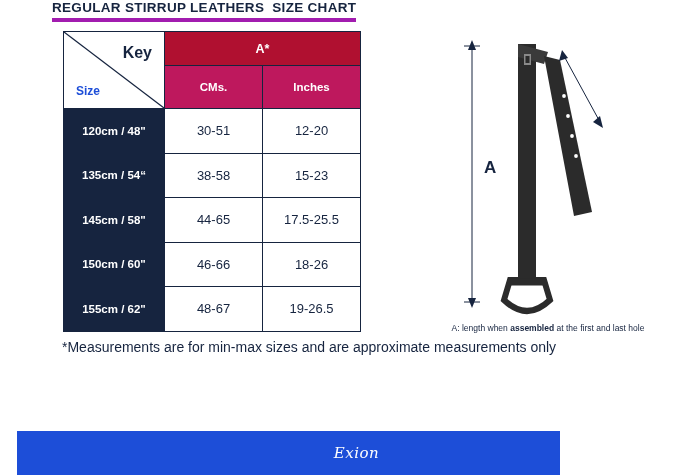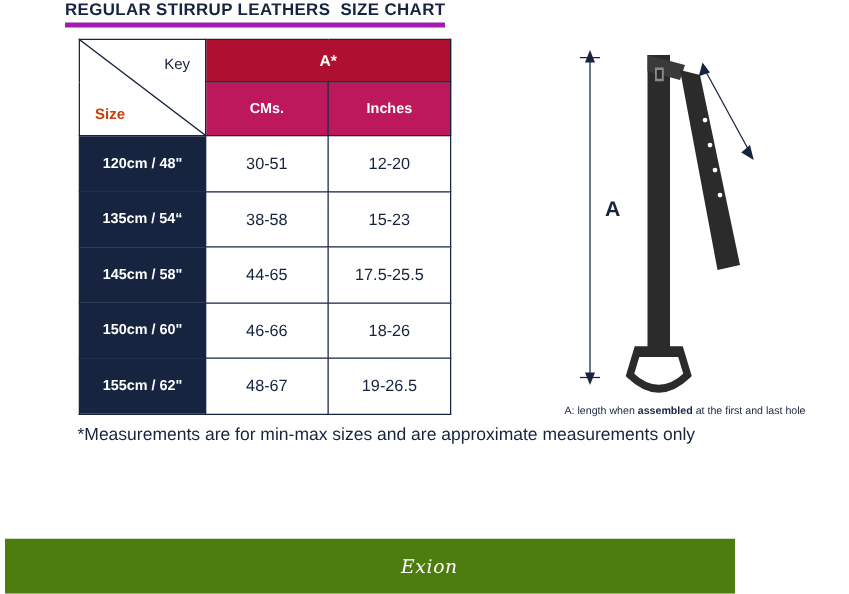--- a/index.html
+++ b/index.html
@@ -55,31 +55,31 @@
   .diag-line {
     position: absolute;
     left: 0; top: 0;
     width: 100%; height: 100%;
     overflow: visible;
   }
   .key-label {
     position: absolute;
     right: 12px;
     top: 12px;
-    font-size: 12px;
-    font-weight: normal;
+    font-size: 16px;
+    font-weight: bold;
     color: #16243f;
   }
   .size-label {
     position: absolute;
     left: 12px;
     bottom: 10px;
     font-size: 12px;
     font-weight: bold;
-    color: #c2410c;
+    color: #1d4ed8;
   }
 
   .hdr-a {
     background: #b01030;
     color: #ffffff;
     font-size: 12.5px;
     font-weight: bold;
     text-align: center;
     height: 33px;
     vertical-align: middle;
@@ -144,25 +144,25 @@
     left: 484px;
     top: 158px;
     font-size: 17px;
     font-weight: bold;
     color: #16243f;
   }
 
   
   #footer-bar {
     position: absolute;
-    left: 4px;
+    left: 17px;
     bottom: 0;
-    width: 584px;
+    width: 543px;
     height: 44px;
-    background: #4d7c0f;
+    background: #1d4ed8;
   }
   #footer-logo {
     position: absolute;
     left: 0;
     top: 0;
     width: 679px;
     height: 44px;
     line-height: 44px;
     text-align: center;
     color: #ffffff;

